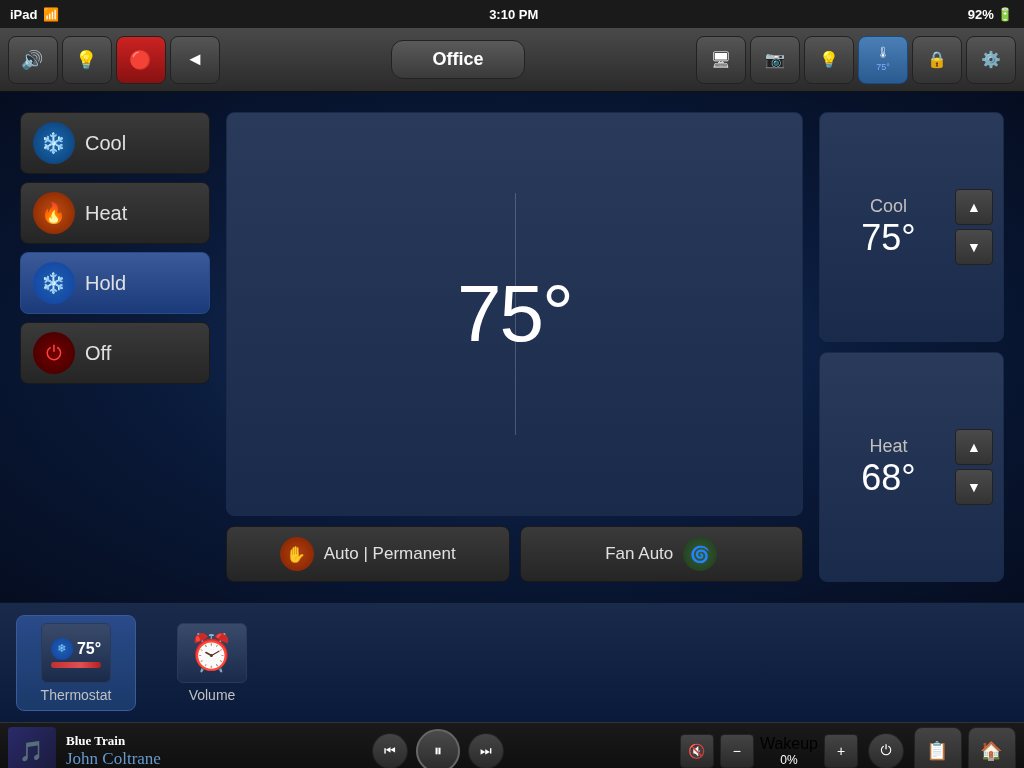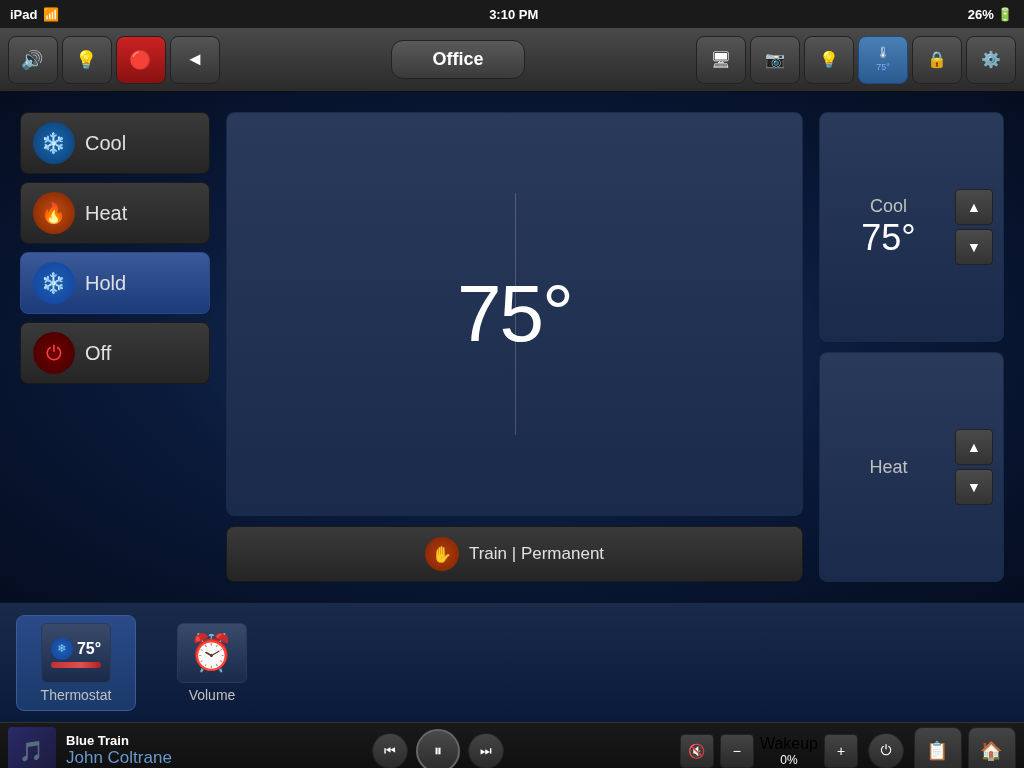--- a/index.html
+++ b/index.html
@@ -378,20 +378,21 @@
       border-radius: 4px;
       margin-right: 10px;
       display: flex;
       align-items: center;
       justify-content: center;
       font-size: 20px;
     }
 
     #track-info {
       width: 140px;
+      font-family: Liberation Serif, serif;
     }
     #track-name {
       font-size: 13px;
       color: #ffffff;
       font-weight: 600;
     }
     #track-artist {
       font-size: 17px;
       color: #6699cc;
     }
@@ -499,21 +500,21 @@
 </head>
 <body>
 
 <div id="status-bar">
   <div id="status-left">
     <span>iPad</span>
     <span>📶</span>
   </div>
   <span>3:10 PM</span>
   <div id="status-right">
-    <span>26%</span>
+    <span>92%</span>
     <span>🔋</span>
   </div>
 </div>
 
 <div id="nav-bar">
   <div class="nav-btn">🔊</div>
   <div class="nav-btn">💡</div>
   <div class="nav-btn" style="background:linear-gradient(180deg,#cc2222 0%,#881111 100%);">🔴</div>
   <div class="nav-btn">◄</div>
 
@@ -556,41 +557,46 @@
     </div>
 
     <div id="temp-display">
       <div id="temp-main">
         <div id="temp-divider"></div>
         <span id="temp-value">75°</span>
       </div>
       <div id="temp-controls-bottom">
         <div class="control-btn">
           <div class="control-btn-icon hold-icon">✋</div>
-          <span>Train | Permanent</span>
+          <span>Auto | Permanent</span>
+        </div>
+        <div class="control-btn">
+          <span>Fan Auto</span>
+          <div class="control-btn-icon fan-icon">🌀</div>
         </div>
       </div>
     </div>
 
     <div id="setpoint-controls">
 
       <div class="setpoint-box">
         <div class="setpoint-info">
           <div class="setpoint-label">Cool</div>
           <div class="setpoint-value">75°</div>
         </div>
         <div class="setpoint-arrows">
           <div class="arrow-btn">▲</div>
           <div class="arrow-btn">▼</div>
         </div>
       </div>
 
       <div class="setpoint-box">
         <div class="setpoint-info">
           <div class="setpoint-label">Heat</div>
+          <div class="setpoint-value">68°</div>
         </div>
         <div class="setpoint-arrows">
           <div class="arrow-btn">▲</div>
           <div class="arrow-btn">▼</div>
         </div>
       </div>
     </div>
 
   </div>
 </div>

